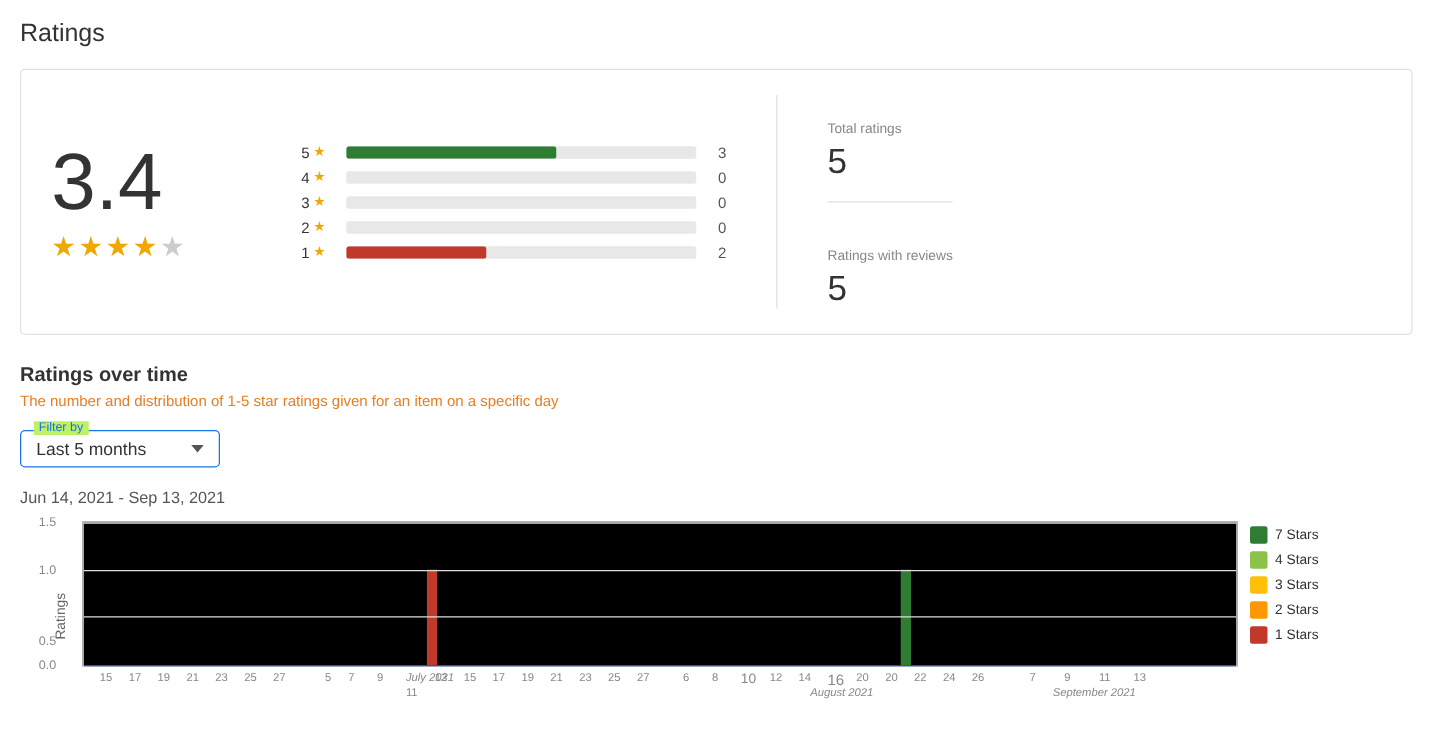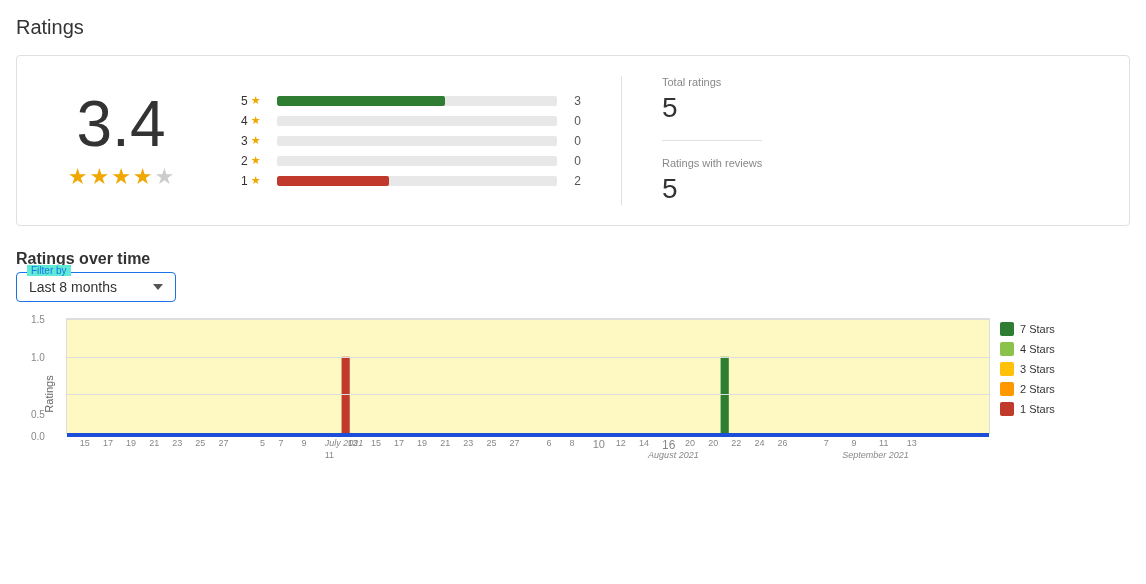--- a/index.html
+++ b/index.html
@@ -13,21 +13,20 @@
       padding: 20px 24px;
       display: flex;
       align-items: center;
       gap: 40px;
       margin-bottom: 24px;
     }
 
     .big-score-section {
       display: flex;
       flex-direction: column;
-      align-items: center;
       min-width: 160px;
     }
 
     .big-score {
       font-size: 64px;
       font-weight: 300;
       color: #333;
       line-height: 1;
     }
 
@@ -97,21 +96,21 @@
     .totals-section {
       display: flex;
       flex-direction: column;
       gap: 16px;
       min-width: 140px;
       padding-left: 40px;
       border-left: 1px solid #e0e0e0;
     }
 
     .total-item {}
-    .total-label { font-size: 11px; color: #888; margin-bottom: 4px; }
+    .total-label { font-size: 11px; color: #888; margin-bottom: 4px; margin-top: 21px; }
     .total-value { font-size: 28px; font-weight: 300; color: #333; }
 
     .section-title { font-size: 16px; font-weight: 600; margin-bottom: 4px; color: #333; }
     .section-subtitle { font-size: 12px; color: #e67e22; margin-bottom: 16px; }
 
     .filter-box {
       border: 1.5px solid #1a73e8;
       border-radius: 4px;
       padding: 6px 12px;
       display: inline-flex;
@@ -119,21 +118,21 @@
       gap: 8px;
       position: relative;
       margin-bottom: 16px;
       min-width: 160px;
     }
 
     .filter-label-top {
       position: absolute;
       top: -8px;
       left: 10px;
-      background: #5eead4;
+      background: #bef264;
       padding: 0 4px;
       font-size: 10px;
       color: #1a73e8;
     }
 
     .filter-select-text {
       font-size: 14px;
       color: #333;
       flex: 1;
     }
@@ -242,45 +241,47 @@
     <div style="border-top:1px solid #e0e0e0; width:100%;"></div>
     <div class="total-item">
       <div class="total-label">Ratings with reviews</div>
       <div class="total-value">5</div>
     </div>
   </div>
 </div>
 
 <div>
   <div class="section-title">Ratings over time</div>
+  <div class="section-subtitle">The number and distribution of 1-5 star ratings given for an item on a specific day</div>
 
   <div class="filter-box">
     <span class="filter-label-top">Filter by</span>
-    <span class="filter-select-text">Last 8 months</span>
+    <span class="filter-select-text">Last 5 months</span>
     <div class="chevron-down"></div>
   </div>
 
+  <div class="date-range">Jun 14, 2021 - Sep 13, 2021</div>
 
   
   <div style="position:relative; padding-left:50px; padding-right:140px;">
     <div style="position:absolute; left:14px; top:50%; transform:translateY(-50%) rotate(-90deg); font-size:11px; color:#666; white-space:nowrap;">Ratings</div>
 
-    <div style="position:relative; width:100%; height:116px; background:#fef9c3; border:1px solid #ddd;">
+    <div style="position:relative; width:100%; height:116px; background:#000000; border:1px solid #ddd;">
 
       
       <div style="position:absolute; top:0; left:0; right:0; border-top:1px solid #ddd;">
         <span style="position:absolute; left:-36px; top:-6px; font-size:10px; color:#888;">1.5</span>
       </div>
       <div style="position:absolute; top:33%; left:0; right:0; border-top:1px solid #ddd;">
         <span style="position:absolute; left:-36px; top:-6px; font-size:10px; color:#888;">1.0</span>
       </div>
       <div style="position:absolute; top:66%; left:0; right:0; border-top:1px solid #ddd;">
         <span style="position:absolute; left:-36px; top:-6px; font-size:10px; color:#888;margin-top:20px;">0.5</span>
       </div>
-      <div style="position:absolute; top:100%; left:0; right:0; border-top:4px solid #1d4ed8;">
+      <div style="position:absolute; top:100%; left:0; right:0; border-top:1px solid #1d4ed8;">
         <span style="position:absolute; left:-36px; top:-6px; font-size:10px; color:#888;">0.0</span>
       </div>
 
       
       <svg width="100%" height="100%" viewBox="0 0 900 160" preserveAspectRatio="none">
 
         <rect x="268" y="53" width="8" height="107" fill="#c0392b"></rect>
 
         <rect x="638" y="53" width="8" height="107" fill="#2e7d32"></rect>
       </svg>

